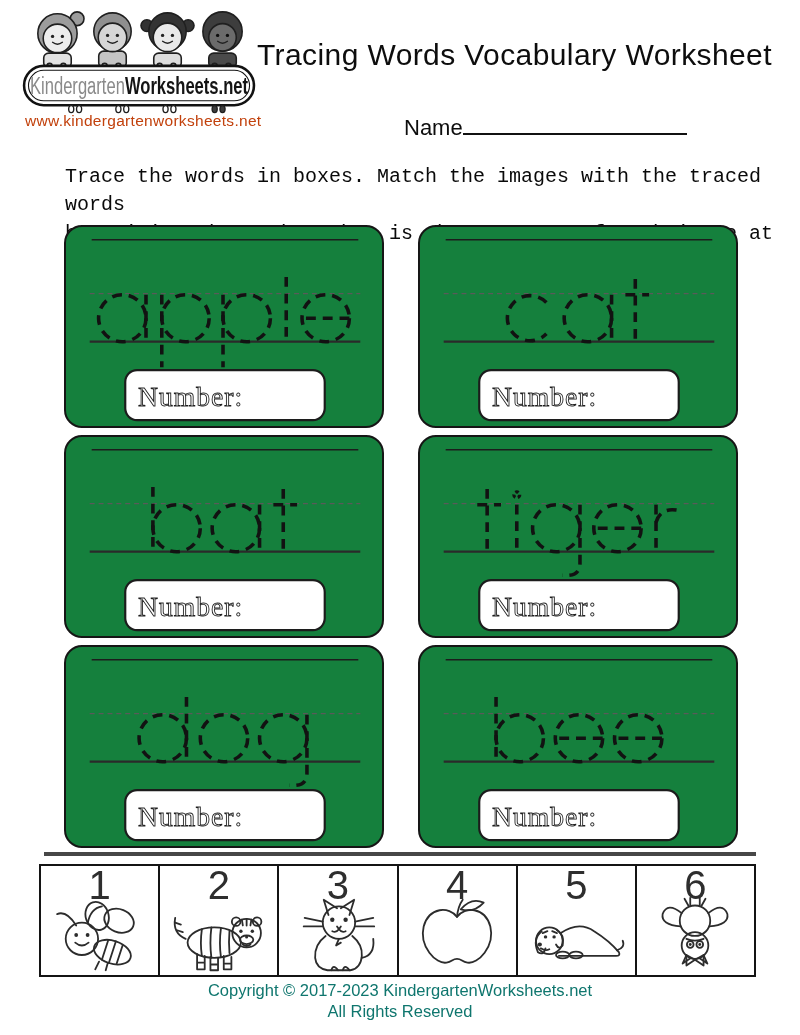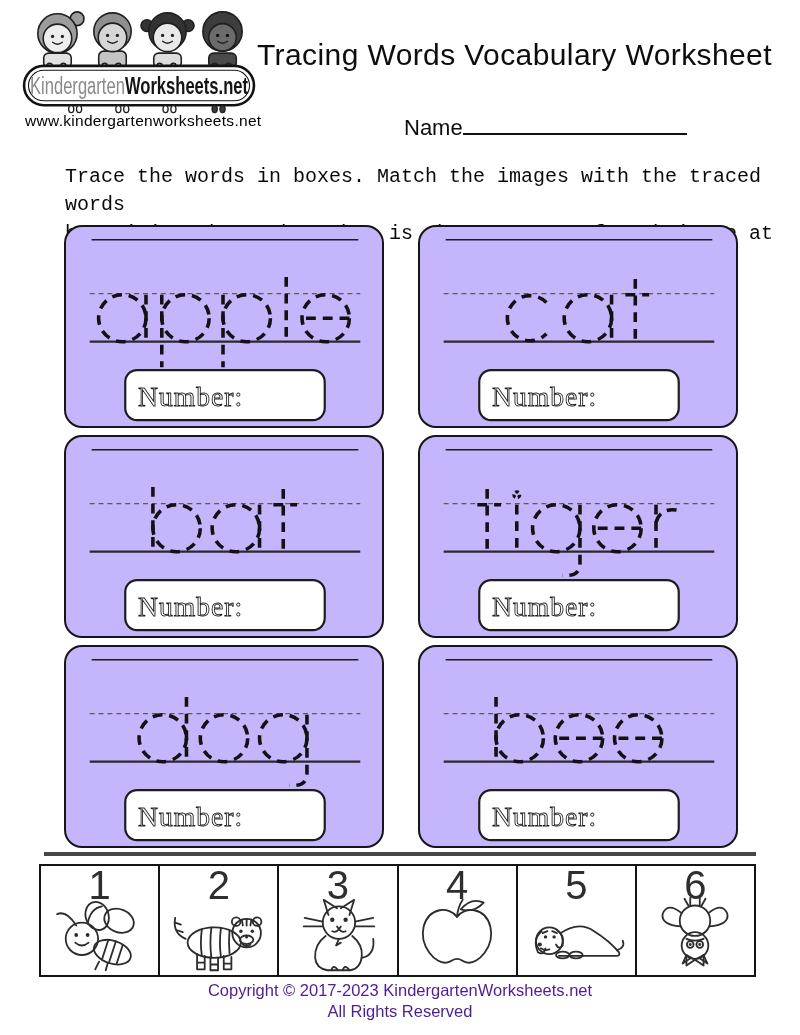--- a/index.html
+++ b/index.html
@@ -1,29 +1,29 @@
 <!DOCTYPE html>
 <html><head>
 <meta charset="utf-8">
 <style>
   html,body{margin:0;padding:0;background:#fff;}
   body{width:800px;height:1035px;position:relative;overflow:hidden;
        font-family:"Liberation Sans",sans-serif;color:#111;}
   .abs{position:absolute;}
 
   #logo-svg{left:22px;top:4px;}
-  #logo-url{left:25px;top:112px;font-size:15.5px;color:#000000;letter-spacing:.3px;}
+  #logo-url{left:25px;top:112px;font-size:15.5px;color:#c2410c;letter-spacing:.3px;}
   #page-title{left:257px;top:38px;font-size:30px;letter-spacing:.4px;color:#0d0d0d;white-space:nowrap;}
   #name-row{left:404px;top:115px;font-size:22px;color:#0d0d0d;}
   #name-line{display:inline-block;width:224px;border-bottom:2.5px solid #111;}
   #instructions{left:65px;top:163px;font-size:20px;line-height:1.42;white-space:pre-line;color:#0a0a0a;font-family:Liberation Mono, monospace;}
 
   #trace-grid{left:64px;top:225px;display:grid;grid-template-columns:320px 320px;column-gap:34px;row-gap:7px;}
   .trace-box{width:320px;height:203px;border:2.5px solid #161616;border-radius:18px;
-             box-sizing:border-box;background:#c4b5fd;position:relative;}
+             box-sizing:border-box;background:#15803d;position:relative;}
   .trace-box svg{width:100%;height:100%;display:block;}
   .ln-top{stroke:#1c1c1c;stroke-width:1.6;}
   .ln-mid{stroke:#5a5a5a;stroke-width:1.3;stroke-dasharray:5 4;}
   .ln-base{stroke:#2a2a2a;stroke-width:2.2;}
   .num-rect{fill:#fff;stroke:#1c1c1c;stroke-width:2.2;}
   .num-label{font-family:"Liberation Serif",serif;font-size:28px;fill:#fff;
              stroke:#1f1f1f;stroke-width:.9;letter-spacing:1px;}
   .trace-stroke{fill:none;stroke:#121212;stroke-width:3.6;stroke-dasharray:10 7;stroke-linecap:butt;}
   .trace-dot{stroke-dasharray:3.5 2.6;stroke-width:3.2;}
 
@@ -32,21 +32,21 @@
              border:2.5px solid #141414;box-sizing:border-box;background:#fff;}
   .match-cell{flex:1;position:relative;border-right:2.5px solid #141414;}
   .match-cell:last-child{border-right:none;}
   .cell-number{position:absolute;top:-3px;left:0;right:0;text-align:center;
                font-size:40px;font-weight:300;color:#2e2e2e;}
   .cell-art{position:absolute;bottom:0;left:50%;transform:translateX(-50%);}
   .art{fill:none;stroke:#2c2c2c;stroke-width:1.9;stroke-linecap:round;stroke-linejoin:round;}
   .art-fill{fill:#2c2c2c;stroke:none;}
 
   #footer{left:0;top:980px;width:800px;text-align:center;font-size:16.5px;
-          line-height:1.28;color:#4c1d95;white-space:pre-line;}
+          line-height:1.28;color:#0f766e;white-space:pre-line;}
 </style>
 </head>
 <body>
 
 <svg id="logo-svg" class="abs" width="236" height="112" viewBox="0 0 240 114">
   <g stroke="#1f1f1f" stroke-width="1.6">
 
     <rect x="22" y="50" width="28" height="15" rx="5" fill="#e2e2e2"></rect>
     <rect x="78" y="48" width="28" height="17" rx="5" fill="#c4c4c4"></rect>
     <rect x="134" y="50" width="28" height="15" rx="5" fill="#dddddd"></rect>

